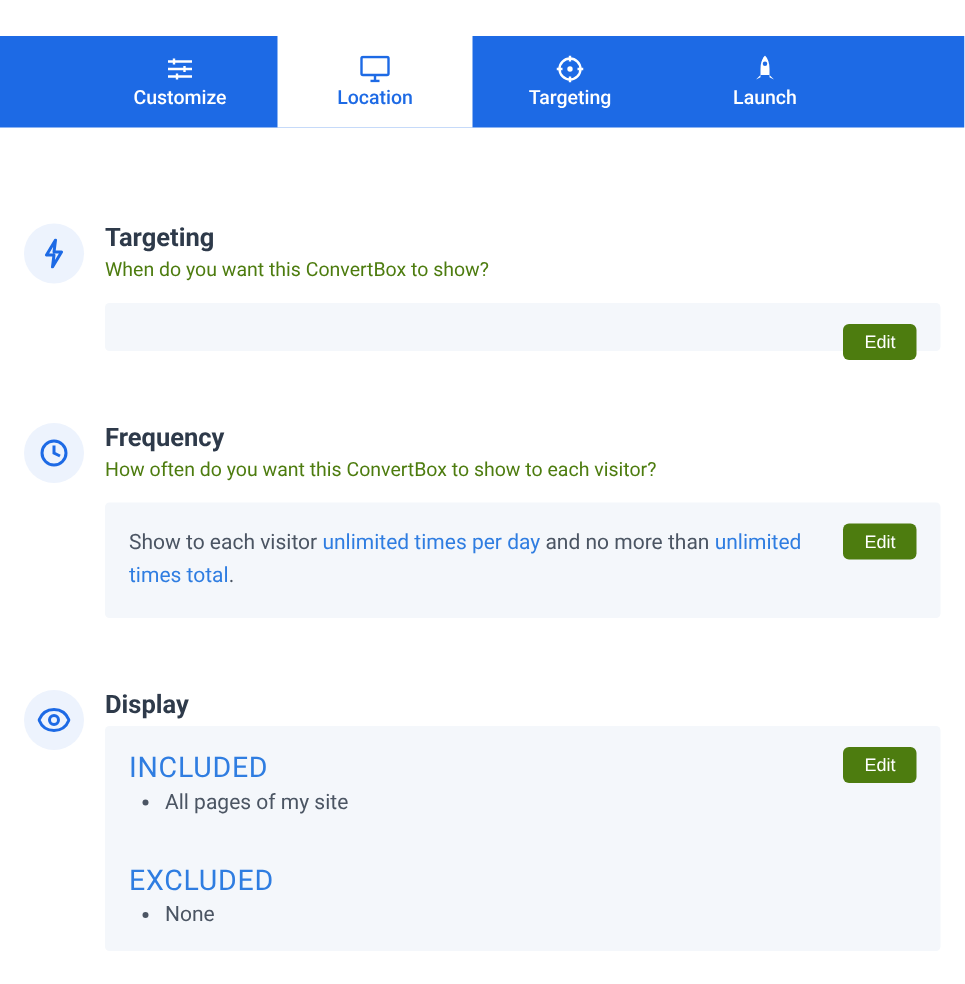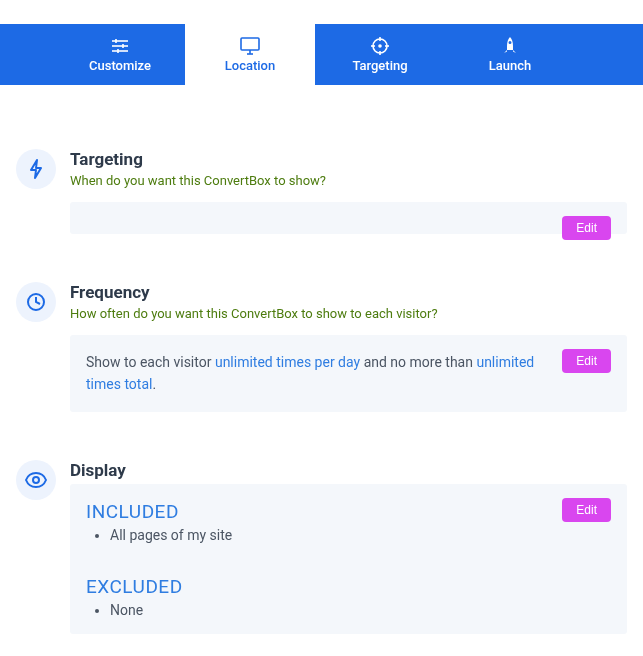--- a/index.html
+++ b/index.html
@@ -87,21 +87,21 @@
       line-height: 1.6;
       padding-right: 70px;
     }
     .highlight {
       color: #2f7de1;
     }
     .edit-btn {
       position: absolute;
       right: 16px;
       top: 14px;
-      background: #d946ef;
+      background: #4d7c0f;
       color: #fff;
       border: none;
       border-radius: 4px;
       padding: 5px 14px;
       font-size: 12px;
       font-weight: 500;
       cursor: pointer;
     }
     .sub-heading {
       font-size: 19px;

